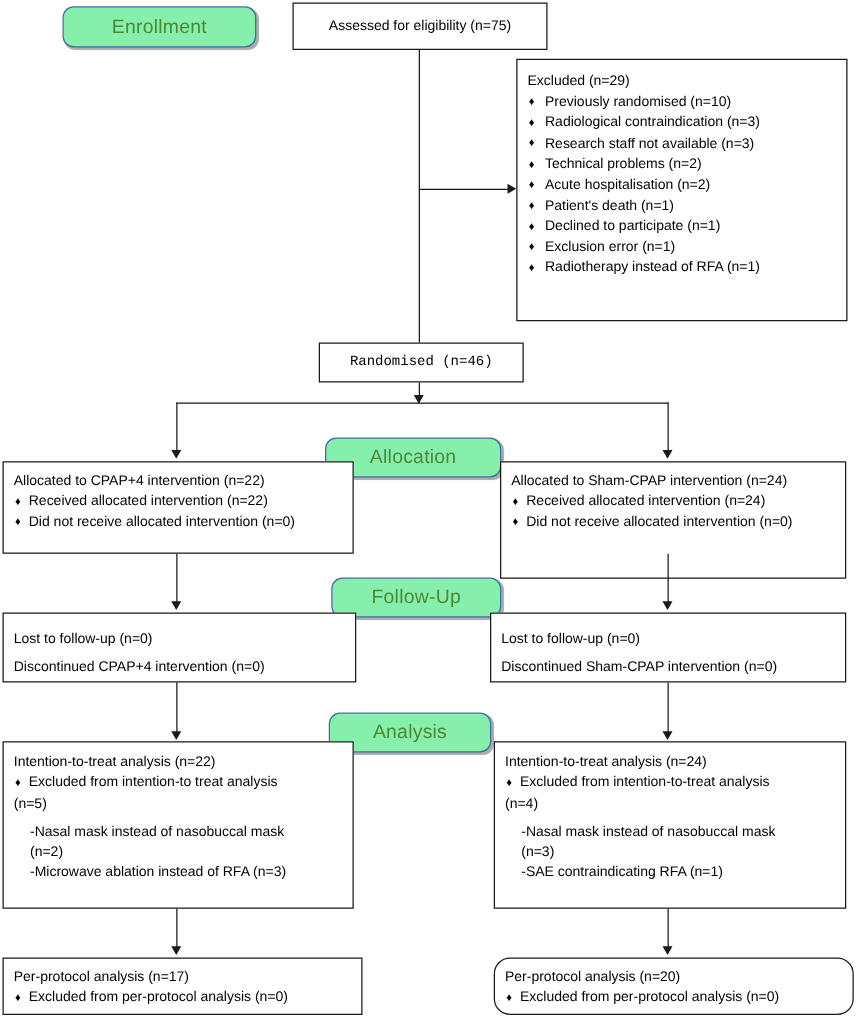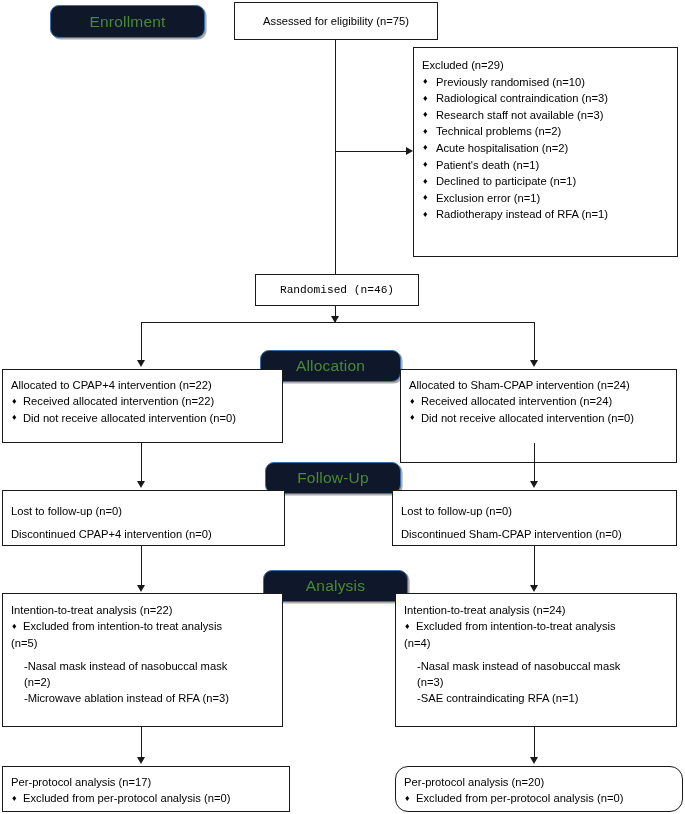--- a/index.html
+++ b/index.html
@@ -12,21 +12,21 @@
   .box .txt{position:absolute;left:8px;right:5px;top:7px;font-size:11.2px;color:#000;line-height:16.3px;}
   .box.ctr .txt{left:0;right:0;text-align:center;}
 
   .li{position:relative;padding-left:12px;}
   .li:before{content:"\2666";position:absolute;left:1px;top:-0.5px;font-size:9px;color:#000;}
   .li.wide{padding-left:14px;}
   .li.wide:before{left:1px;}
   .sub{padding-left:13px;}
   .gap{height:7px;line-height:7px;font-size:0;}
 
-  .pill{position:absolute;box-sizing:border-box;background:#0f172a;
+  .pill{position:absolute;box-sizing:border-box;background:#86efac;
         border:1.2px solid #3f6fa8;border-radius:9px;
         box-shadow:1.6px 1.6px 0.6px rgba(0,0,0,0.33);
         display:flex;align-items:center;justify-content:center;}
   .pill span{color:#4a8a33;font-size:15.5px;letter-spacing:0.2px;}
 
   .ln{position:absolute;background:#1a1a1a;}
   .lnv{width:1.4px;}
   .lnh{height:1.4px;}
   .arw{position:absolute;width:0;height:0;border-left:4.6px solid transparent;
        border-right:4.6px solid transparent;border-top:7.5px solid #1a1a1a;}
@@ -123,21 +123,21 @@
       <div>Lost to follow-up (n=0)</div>
       <div>Discontinued Sham-CPAP intervention (n=0)</div>
     </div>
   </div>
 
   <div class="ln lnv" style="left:141px;top:546px;height:44px;"></div>
   <div class="arw" style="left:137px;top:585px;"></div>
   <div class="ln lnv" style="left:534px;top:546px;height:44px;"></div>
   <div class="arw" style="left:530px;top:585px;"></div>
 
-  <div class="pill" style="left:263px;top:570px;width:145px;height:32px;">
+  <div class="pill" style="left:263px;top:570px;width:130px;height:32px;">
     <span>Analysis</span>
   </div>
 
   <div class="box" style="left:2px;top:593px;width:281px;height:134px;">
     <div class="txt" style="top:8px;">
       <div>Intention-to-treat analysis (n=22)</div>
       <div class="li">Excluded from intention-to treat analysis</div>
       <div>(n=5)</div>
       <div class="gap">&nbsp;</div>
       <div class="sub">-Nasal mask instead of nasobuccal mask</div>

